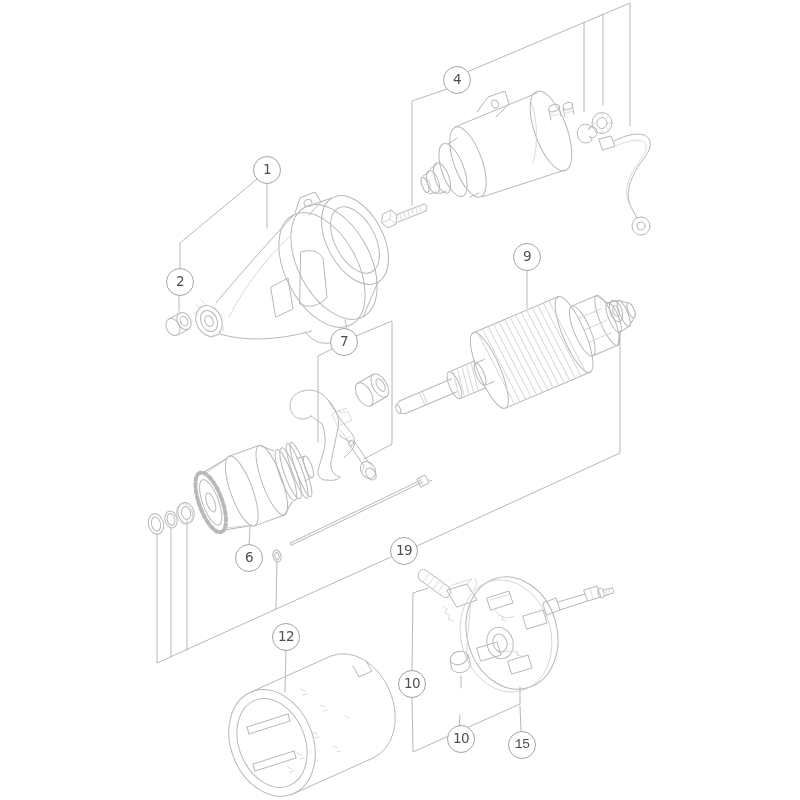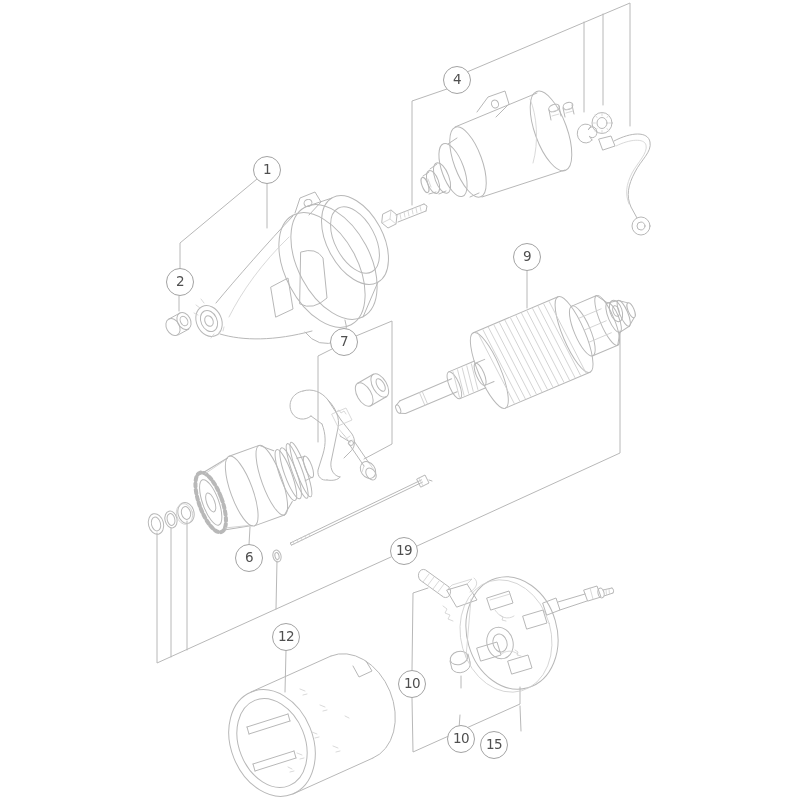--- a/index.html
+++ b/index.html
@@ -294,16 +294,16 @@
     <div class="callout" style="left: 267px; top: 170px;">1</div>
     <div class="callout" style="left: 180px; top: 282px;">2</div>
     <div class="callout" style="left: 457px; top: 80px;">4</div>
     <div class="callout" style="left: 344px; top: 342px;">7</div>
     <div class="callout" style="left: 527px; top: 257px;">9</div>
     <div class="callout" style="left: 249px; top: 558px;">6</div>
     <div class="callout" style="left: 404px; top: 551px;">19</div>
     <div class="callout" style="left: 286px; top: 637px;">12</div>
     <div class="callout" style="left: 412px; top: 684px;">10</div>
     <div class="callout" style="left: 461px; top: 701px; margin-top: 38px;">10</div>
-    <div class="callout" style="left: 494px; top: 745px;">15</div>
+    <div class="callout" style="left: 522px; top: 745px; font-family: Liberation Mono, monospace;">15</div>
   </div>
 
 </div>
 
 </body></html>

